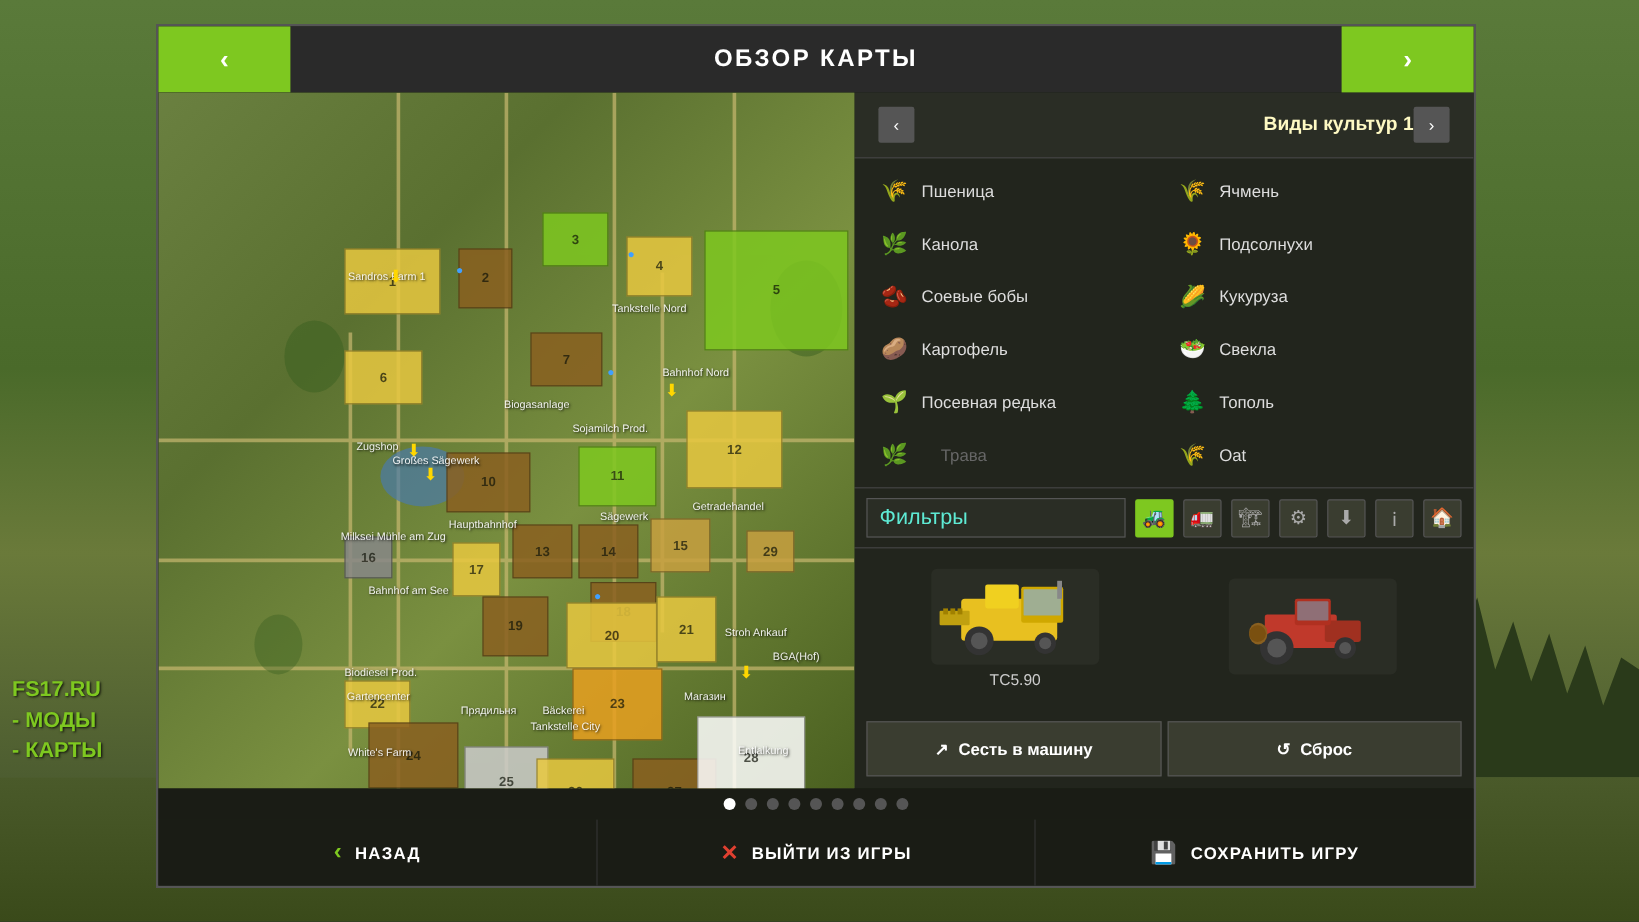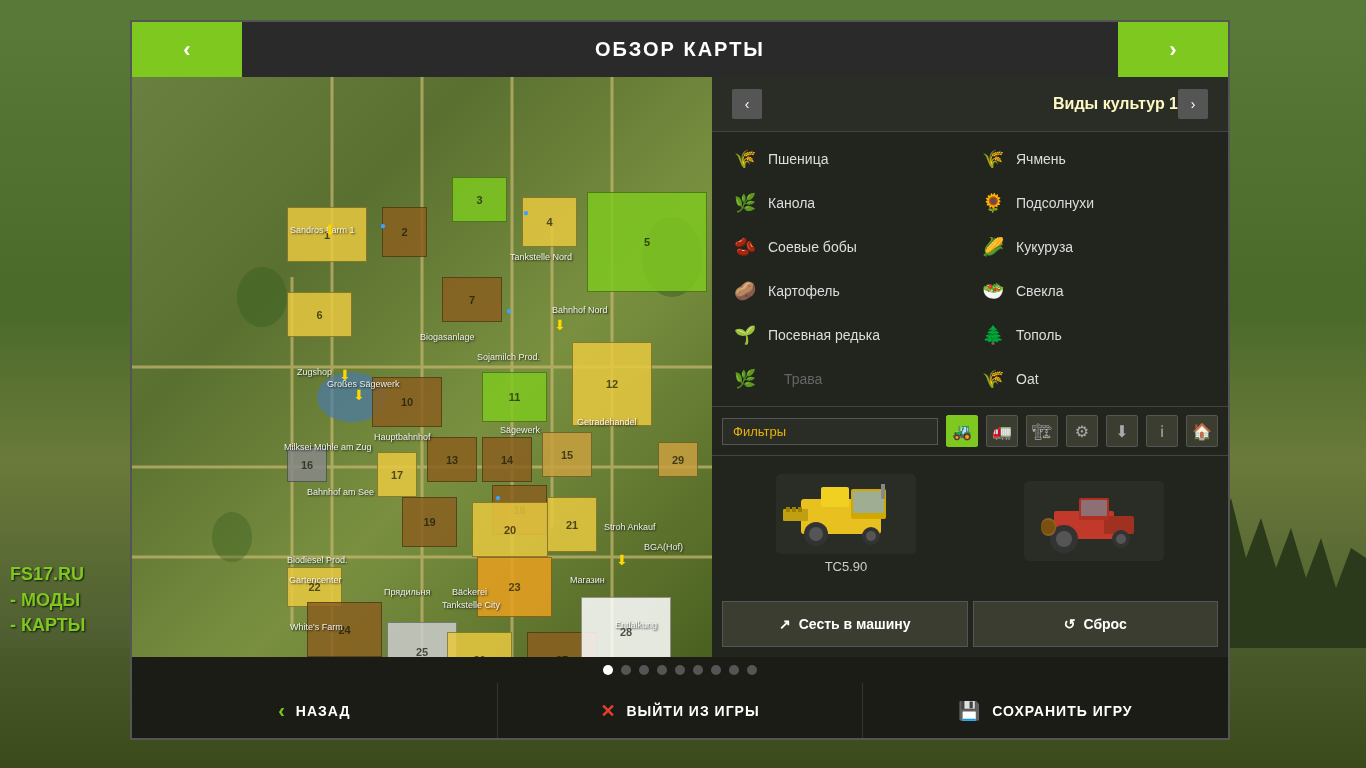--- a/index.html
+++ b/index.html
@@ -204,22 +204,22 @@
     .filter-row {
       display: flex;
       align-items: center;
       padding: 8px 10px;
       border-top: 1px solid #444;
       border-bottom: 1px solid #444;
       gap: 8px;
     }
 
     .filter-label {
-      color: #eab308;
-      font-size: 13px;
+      color: #5eead4;
+      font-size: 18px;
       flex: 1;
       padding: 5px 10px;
       background: #2a2d25;
       border: 1px solid #555;
     }
 
     .filter-icon-btn {
       width: 32px;
       height: 32px;
       background: #3a3d30;
@@ -421,38 +421,38 @@
       <div id="map-parcels" style="position:absolute;top:0;left:0;width:100%;height:100%;pointer-events:none;">
           <div class="parcel" style="left: 155px; top: 130px; width: 80px; height: 55px; background: rgb(232, 200, 64); opacity: 0.85;">1</div>
           <div class="parcel" style="left: 250px; top: 130px; width: 45px; height: 50px; background: rgb(138, 96, 32); opacity: 0.85;">2</div>
           <div class="parcel" style="left: 320px; top: 100px; width: 55px; height: 45px; background: rgb(126, 200, 32); opacity: 0.85;">3</div>
           <div class="parcel" style="left: 390px; top: 120px; width: 55px; height: 50px; background: rgb(232, 200, 64); opacity: 0.85;">4</div>
           <div class="parcel" style="left: 455px; top: 115px; width: 120px; height: 100px; background: rgb(126, 200, 32); opacity: 0.85;">5</div>
           <div class="parcel" style="left: 155px; top: 215px; width: 65px; height: 45px; background: rgb(232, 200, 64); opacity: 0.85;">6</div>
           <div class="parcel" style="left: 310px; top: 200px; width: 60px; height: 45px; background: rgb(138, 96, 32); opacity: 0.85;">7</div>
           <div class="parcel" style="left: 240px; top: 300px; width: 70px; height: 50px; background: rgb(138, 96, 32); opacity: 0.85;">10</div>
           <div class="parcel" style="left: 350px; top: 295px; width: 65px; height: 50px; background: rgb(126, 200, 32); opacity: 0.85;">11</div>
-          <div class="parcel" style="left: 440px; top: 265px; width: 80px; height: 84px; background: rgb(232, 200, 64); opacity: 0.85;">12</div>
+          <div class="parcel" style="left: 440px; top: 265px; width: 80px; height: 65px; background: rgb(232, 200, 64); opacity: 0.85;">12</div>
           <div class="parcel" style="left: 295px; top: 360px; width: 50px; height: 45px; background: rgb(138, 96, 32); opacity: 0.85;">13</div>
           <div class="parcel" style="left: 350px; top: 360px; width: 50px; height: 45px; background: rgb(138, 96, 32); opacity: 0.85;">14</div>
           <div class="parcel" style="left: 410px; top: 355px; width: 50px; height: 45px; background: rgb(200, 160, 64); opacity: 0.85;">15</div>
           <div class="parcel" style="left: 245px; top: 375px; width: 40px; height: 45px; background: rgb(232, 200, 64); opacity: 0.85;">17</div>
           <div class="parcel" style="left: 155px; top: 370px; width: 40px; height: 35px; background: rgb(136, 136, 136); opacity: 0.85;">16</div>
           <div class="parcel" style="left: 360px; top: 408px; width: 55px; height: 50px; background: rgb(138, 96, 32); opacity: 0.85;">18</div>
           <div class="parcel" style="left: 270px; top: 420px; width: 55px; height: 50px; background: rgb(138, 96, 32); opacity: 0.85;">19</div>
           <div class="parcel" style="left: 340px; top: 425px; width: 76px; height: 55px; background: rgb(232, 200, 64); opacity: 0.85;">20</div>
           <div class="parcel" style="left: 415px; top: 420px; width: 50px; height: 55px; background: rgb(232, 200, 64); opacity: 0.85;">21</div>
           <div class="parcel" style="left: 155px; top: 490px; width: 55px; height: 40px; background: rgb(232, 200, 64); opacity: 0.85;">22</div>
           <div class="parcel" style="left: 345px; top: 480px; width: 75px; height: 60px; background: rgb(232, 160, 32); opacity: 0.85;">23</div>
           <div class="parcel" style="left: 175px; top: 525px; width: 75px; height: 55px; background: rgb(138, 96, 32); opacity: 0.85;">24</div>
           <div class="parcel" style="left: 255px; top: 545px; width: 70px; height: 60px; background: rgb(204, 204, 204); opacity: 0.85;">25</div>
           <div class="parcel" style="left: 315px; top: 555px; width: 65px; height: 55px; background: rgb(232, 200, 64); opacity: 0.85;">26</div>
           <div class="parcel" style="left: 395px; top: 555px; width: 70px; height: 55px; background: rgb(138, 96, 32); opacity: 0.85;">27</div>
           <div class="parcel" style="left: 449px; top: 520px; width: 90px; height: 70px; background: #ffffff; opacity: 0.85;">28</div>
-          <div class="parcel" style="left: 490px; top: 365px; width: 40px; height: 35px; background: rgb(200, 160, 64); opacity: 0.85; margin-left: 36px;">29</div>
+          <div class="parcel" style="left: 490px; top: 365px; width: 40px; height: 35px; background: rgb(200, 160, 64); opacity: 0.85;">29</div>
         </div>
 
       <div id="map-labels" style="position:absolute;top:0;left:0;width:100%;height:100%;">
           <div class="map-label" style="left: 158px; top: 148px;">Sandros Farm 1</div>
           <div class="map-label" style="left: 378px; top: 175px;">Tankstelle Nord</div>
           <div class="map-label" style="left: 288px; top: 255px;">Biogasanlage</div>
           <div class="map-label" style="left: 345px; top: 275px;">Sojamilch Prod.</div>
           <div class="map-label" style="left: 420px; top: 228px;">Bahnhof Nord</div>
           <div class="map-label" style="left: 165px; top: 290px;">Zugshop</div>
           <div class="map-label" style="left: 195px; top: 302px;">Großes Sägewerk</div>

